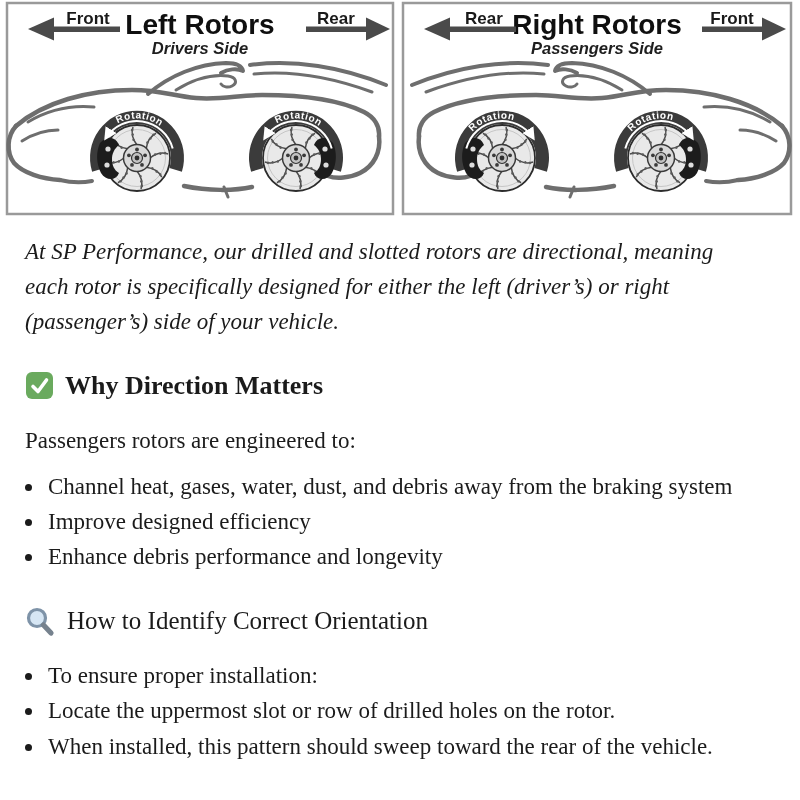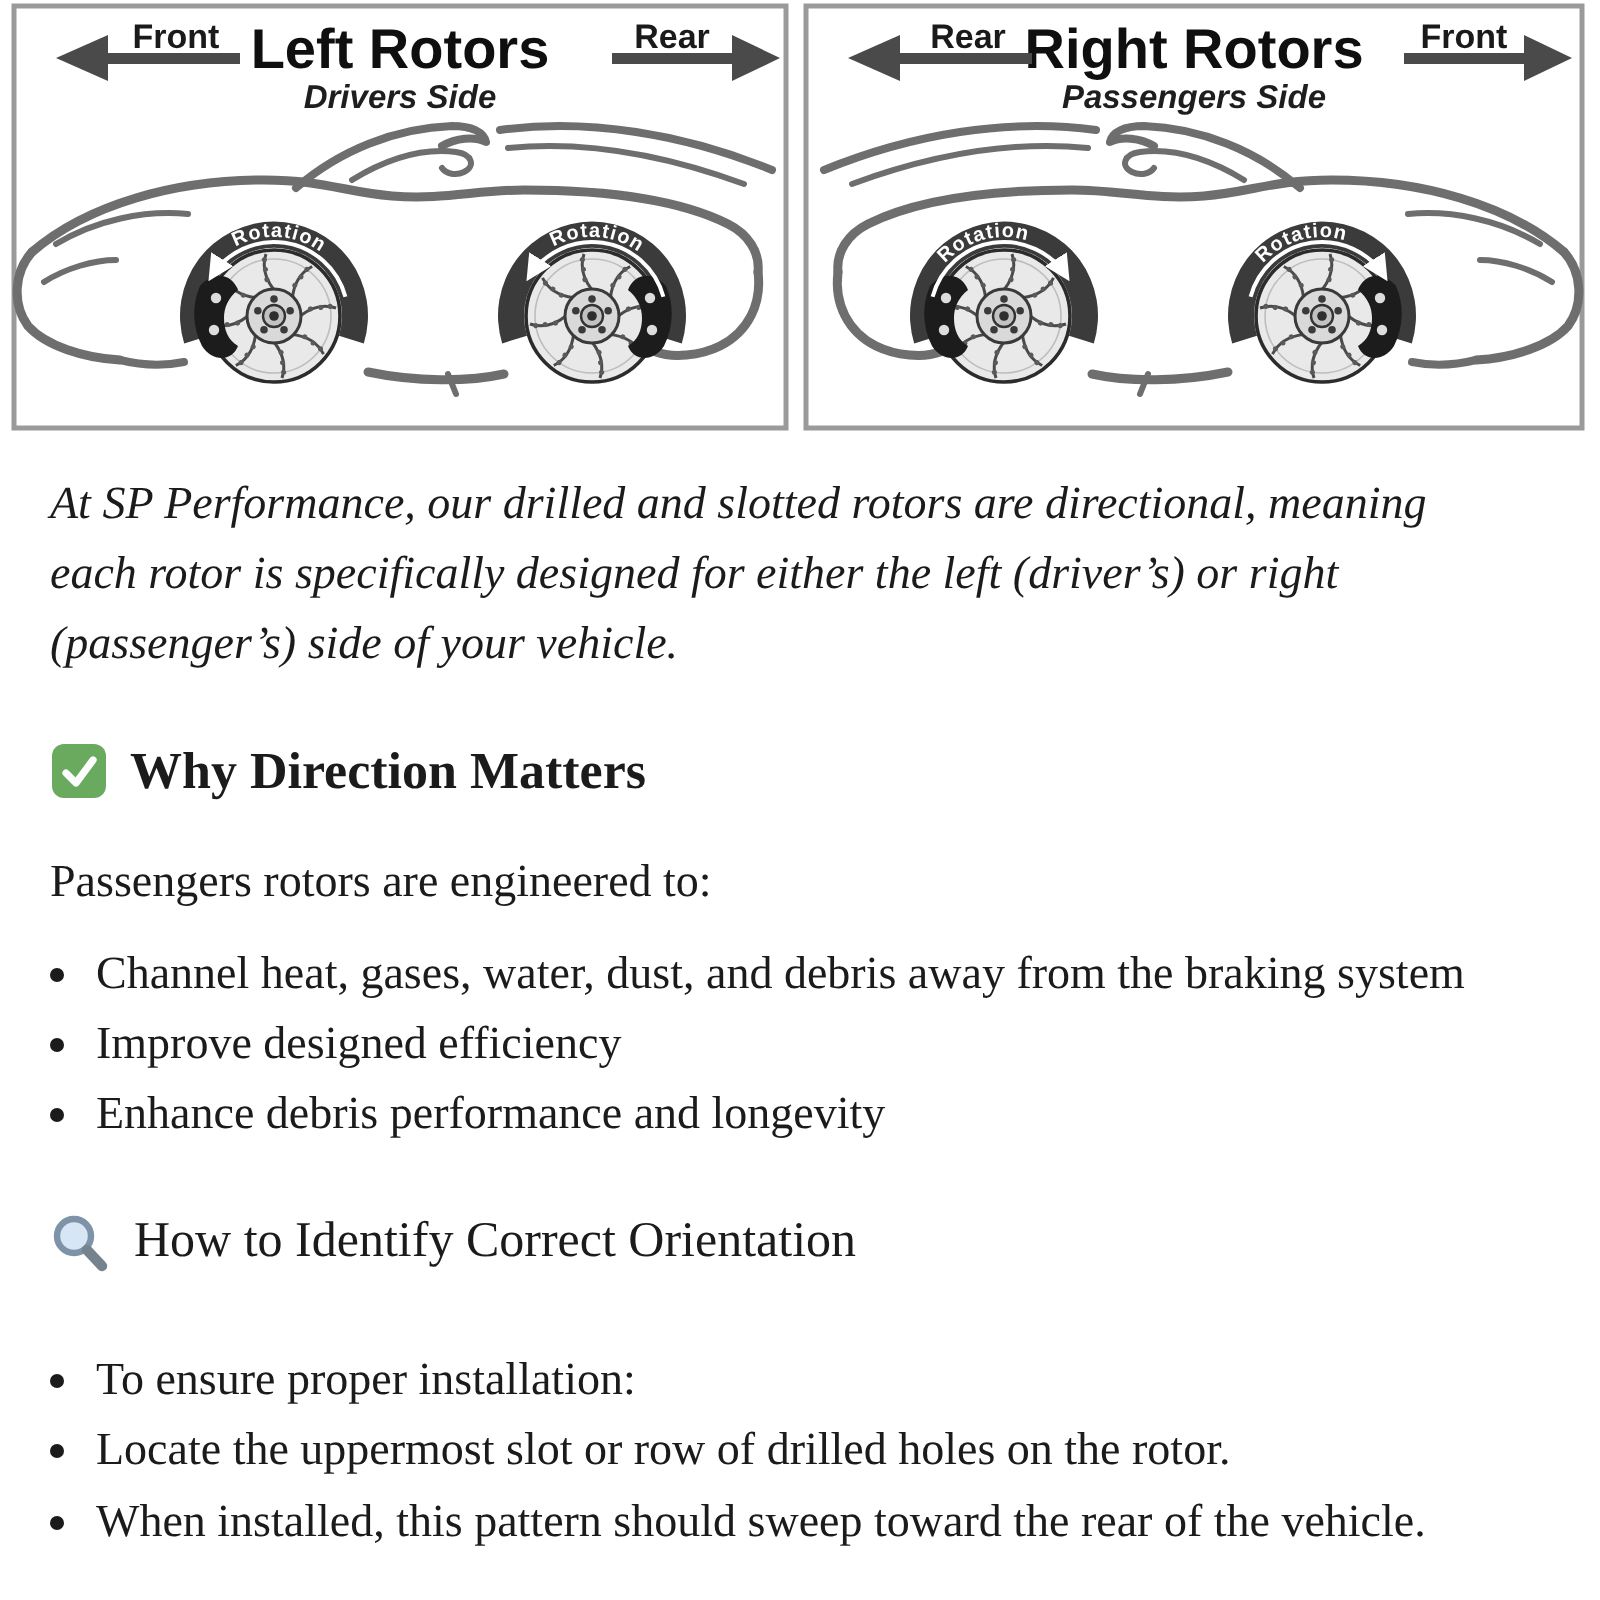--- a/index.html
+++ b/index.html
@@ -14,21 +14,21 @@
   .rot    { font-family:"Liberation Sans",sans-serif; font-weight:bold; font-size:10px; fill:#ffffff; letter-spacing:0.6px; }
   .carline { stroke:#6e6e6e; fill:none; stroke-linecap:round; stroke-linejoin:round; }
 
   .content { padding:0 40px 26px 25px; }
   .intro { font-size:23px; line-height:1.53; margin:15px 0 0 0;font-style:italic; }
   h2.sec { display:flex; align-items:center; gap:11px; font-size:26px; font-weight:bold; margin:31px 0 0 0; }
   h3.sec { display:flex; align-items:flex-start; gap:12px; font-size:25px; font-weight:normal; margin:33px 0 0 0; }
   .lead { font-size:23px; margin:27px 0 0 0; }
   ul.blist { font-size:23px; line-height:1.53; margin:15px 0 0 0; padding-left:20px; }
   ul.blist li { padding-left:3px; }
-  ul.blist2 { margin-top:33px; }
+  ul.blist2 { margin-top:19px; }
   .emoji { flex:0 0 auto; display:inline-flex; }
 </style>
 </head>
 <body>
 
 <div class="diagram-wrap">
 <svg class="diagram" width="800" height="219" viewBox="0 0 800 219">
   <defs>
     <marker id="arrW" viewBox="0 0 10 10" refX="8" refY="5" markerWidth="6.5" markerHeight="6.5" orient="auto">
       <path d="M0 0 L10 5 L0 10 Z" fill="#ffffff"></path>

